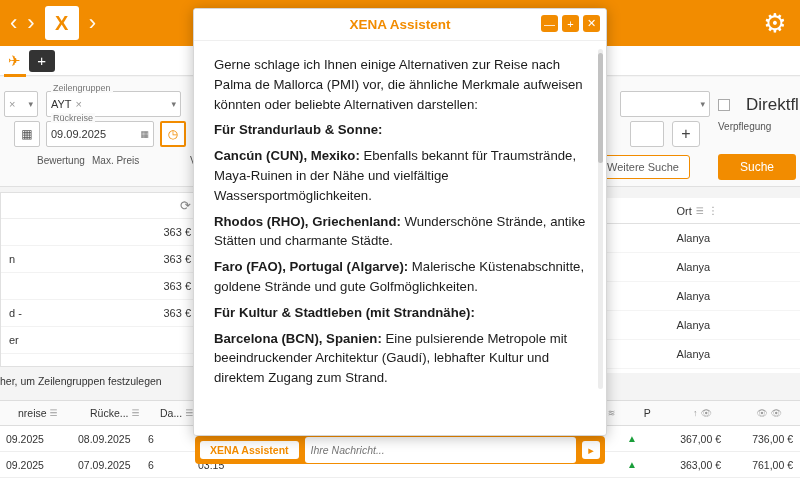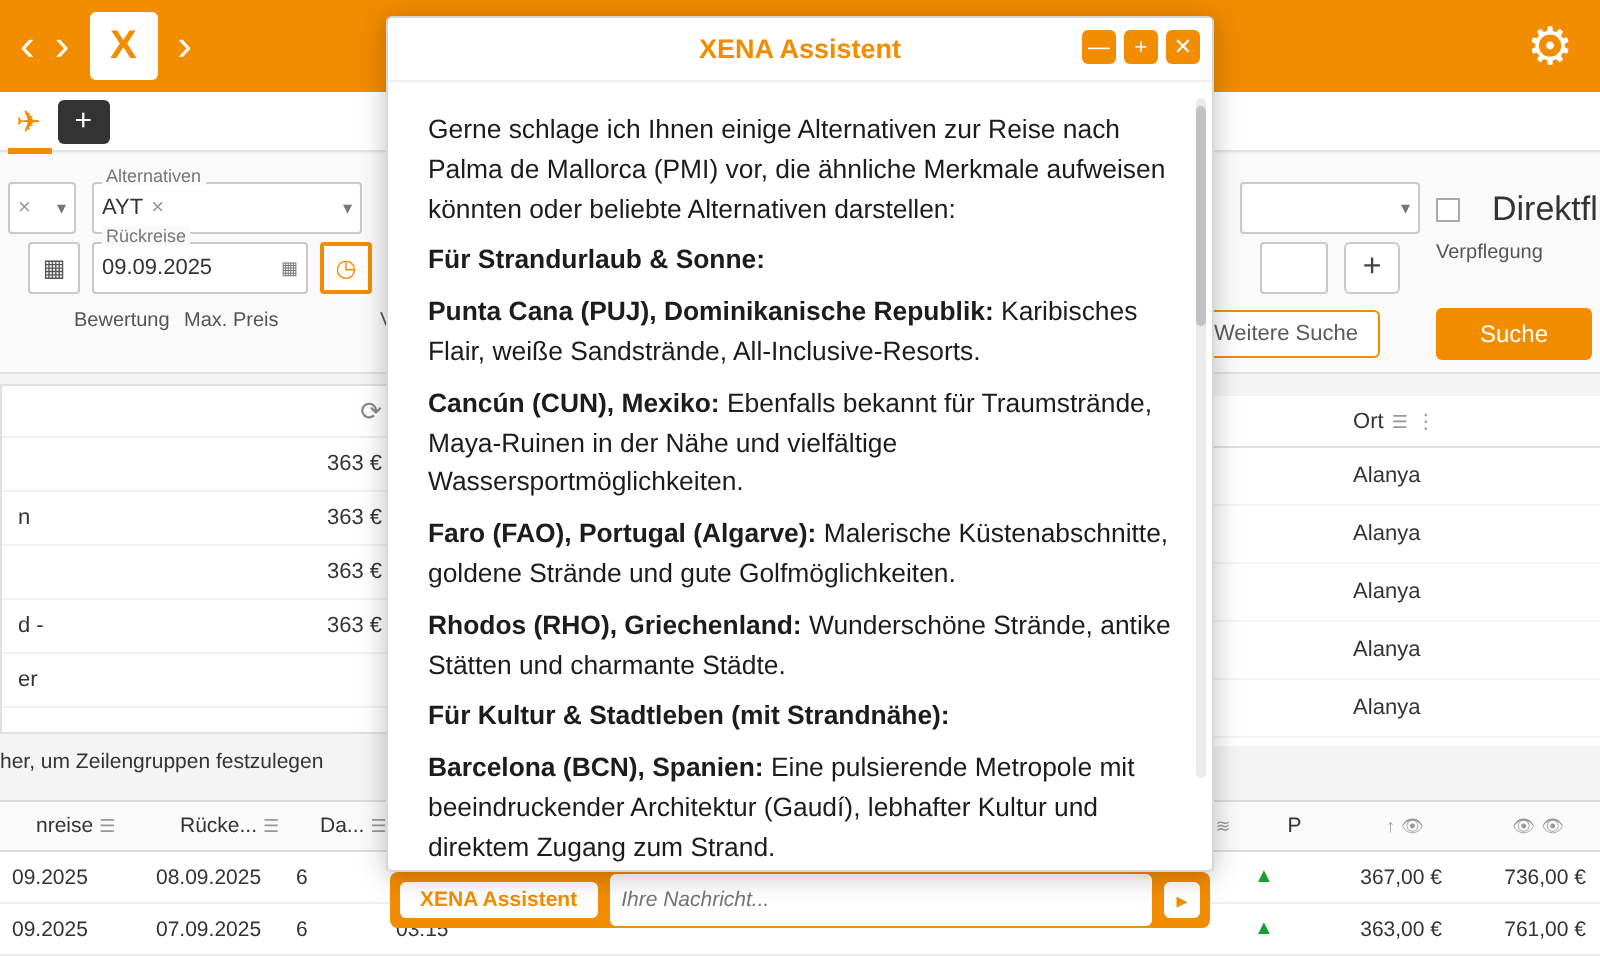--- a/index.html
+++ b/index.html
@@ -188,21 +188,21 @@
 <div class="tab-underline"></div>
 
 <div class="formarea">
 
   <div class="field" style="left:4px; top:14px; width:34px;">
     <span class="x">×</span>
     <span class="caret">▾</span>
   </div>
 
   <div class="field" style="left:46px; top:14px; width:135px;">
-    <span class="lbl">Alternativen</span>
+    <span class="lbl">Zeilengruppen</span>
     <span>AYT</span>
     <span class="x">×</span>
     <span class="caret">▾</span>
   </div>
 
   <div class="field" style="left:46px; top:44px; width:108px;">
     <span class="lbl">Rückreise</span>
     <span>09.09.2025</span>
     <span class="caret">▦</span>
   </div>
@@ -358,23 +358,22 @@
     <span class="modal-title">XENA Assistent</span>
     <div class="modal-btns">
       <span class="mbtn">—</span>
       <span class="mbtn">+</span>
       <span class="mbtn">✕</span>
     </div>
   </div>
   <div class="modal-body">
     <p>Gerne schlage ich Ihnen einige Alternativen zur Reise nach Palma de Mallorca (PMI) vor, die ähnliche Merkmale aufweisen könnten oder beliebte Alternativen darstellen:</p>
     <p><b>Für Strandurlaub &amp; Sonne:</b></p>
-    <p><b>Punta Cana (PUJ), Dominikanische Republik:</b><span> Karibisches Flair, weiße Sandstrände, All-Inclusive-Resorts.</span></p>
     <p><b>Cancún (CUN), Mexiko:</b><span> Ebenfalls bekannt für Traumstrände, Maya-Ruinen in der Nähe und vielfältige Wassersportmöglichkeiten.</span></p>
+    <p><b>Rhodos (RHO), Griechenland:</b><span> Wunderschöne Strände, antike Stätten und charmante Städte.</span></p>
     <p><b>Faro (FAO), Portugal (Algarve):</b><span> Malerische Küstenabschnitte, goldene Strände und gute Golfmöglichkeiten.</span></p>
-    <p><b>Rhodos (RHO), Griechenland:</b><span> Wunderschöne Strände, antike Stätten und charmante Städte.</span></p>
     <p><b>Für Kultur &amp; Stadtleben (mit Strandnähe):</b></p>
     <p><b>Barcelona (BCN), Spanien:</b><span> Eine pulsierende Metropole mit beeindruckender Architektur (Gaudí), lebhafter Kultur und direktem Zugang zum Strand.</span></p>
 
   </div>
   <div class="scrollbar"></div>
   <div class="scrollthumb"></div>
 </div>
 
 </body></html>

